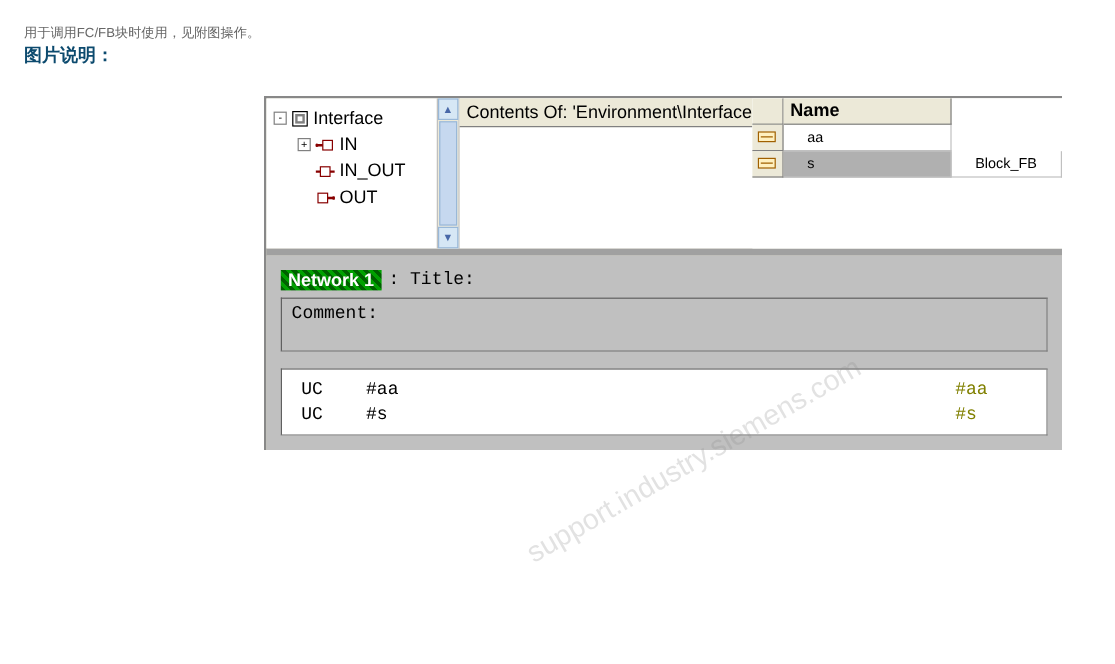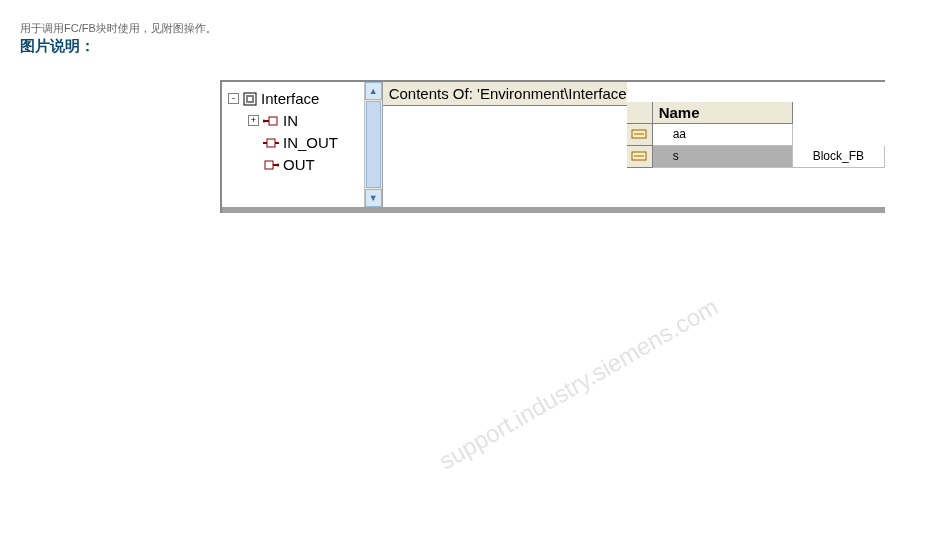--- a/index.html
+++ b/index.html
@@ -112,21 +112,20 @@
     white-space:nowrap;
     overflow:hidden;
   }
   .grid {
     flex:1;
     background:#fff;
   }
   .grid-header-row {
     display:flex;
     height: 22px;
-    margin-top: 20px;
   }
   .grid-header-cell {
     background:#ece9d8;
     border-right:1px solid #808080;
     border-bottom:1px solid #808080;
     font-family: "MS Sans Serif", Arial, sans-serif;
     font-size: 15px;
     font-weight: bold;
     color:#000;
     padding: 2px 6px;
@@ -313,15 +312,32 @@
           </div>
           <div class="grid-cell col-name sel-cell">s</div>
           <div class="grid-cell col-type">Block_FB</div>
         </div>
       </div>
     </div>
   </div>
 
   <div class="divider-bar"></div>
 
+  <div class="network-area">
+    <div class="network-title-row">
+      <span class="network-label">Network 1</span>
+      <span class="network-colon">: Title:</span>
+    </div>
+    <div class="comment-box">Comment:</div>
+    <div class="code-box">
+      <div class="code-col-main">
+        <div class="code-line"><span>UC</span>    <span>#aa</span></div>
+        <div class="code-line"><span>UC</span>    <span>#s</span></div>
+      </div>
+      <div class="code-col-rem">
+        <div class="code-line">#aa</div>
+        <div class="code-line">#s</div>
+      </div>
+    </div>
+  </div>
 
 </div>
 </div>
 
 </body></html>

